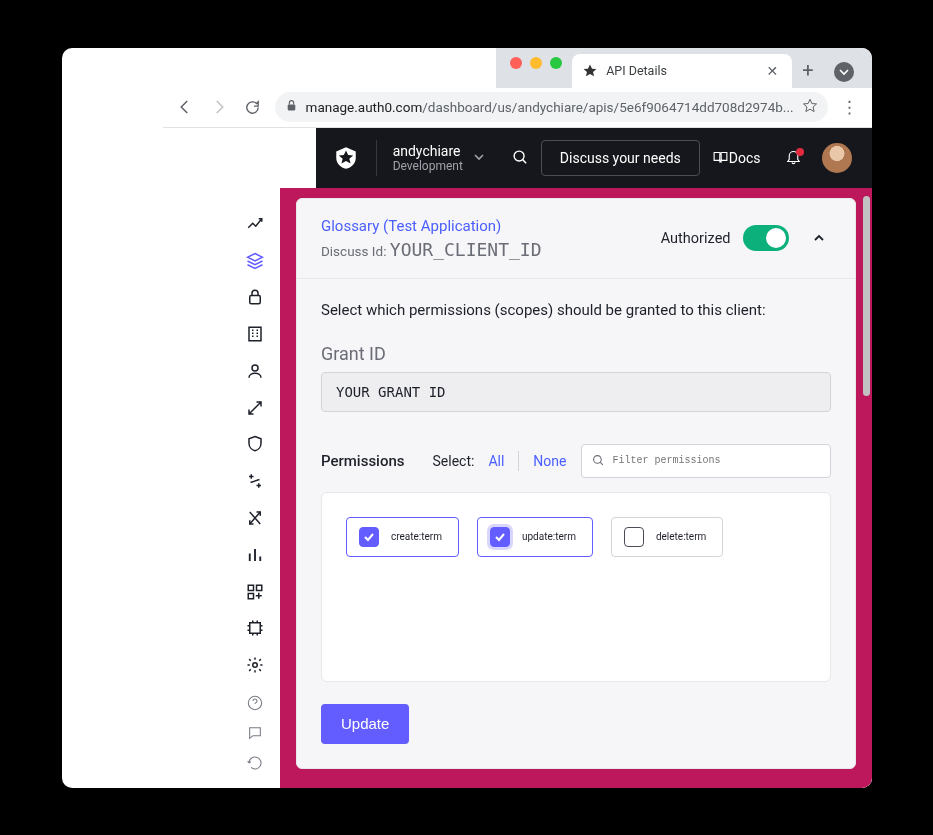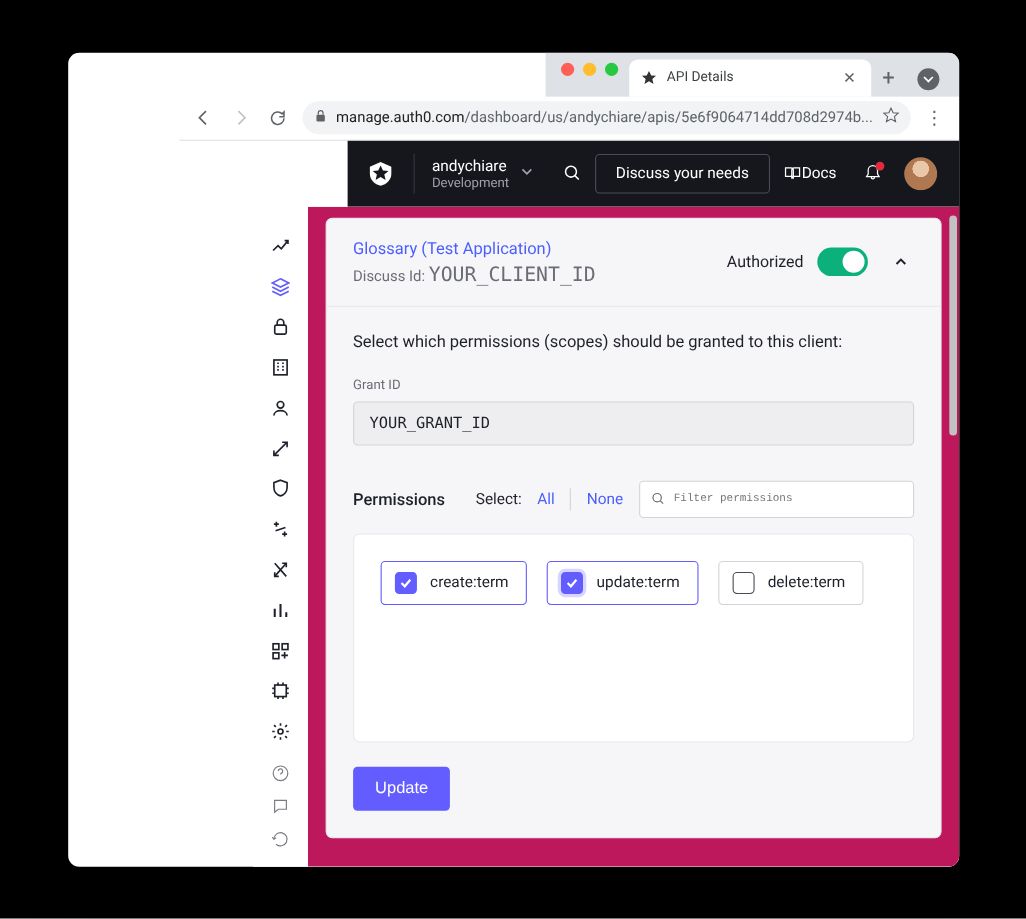--- a/index.html
+++ b/index.html
@@ -164,21 +164,21 @@
 .head-spacer { flex:1; }
 .auth-label { font-size:14.5px; color:#1e212a; }
 .toggle {
   width:46px;height:26px;border-radius:13px;background:#0bb07b;position:relative;cursor:pointer;
 }
 .toggle .knob { position:absolute; right:3px; top:3px; width:20px;height:20px;border-radius:50%;background:#fff; }
 .collapse-ico { width:24px;height:24px;display:flex;align-items:center;justify-content:center;color:#1e212a;cursor:pointer;margin-left:6px; }
 
 .panel-body { padding: 22px 24px 24px; }
 .lead { font-size:15px; color:#1e212a; margin-bottom:24px; }
-.field-label { font-size:12px; color:#6b6d76; margin-bottom:8px; }
+.field-label { font-size:18px; color:#6b6d76; margin-bottom:8px; }
 .grant-field {
   width:100%;
   height:40px;
   background:#eeeef1;
   border:1px solid #d3d4da;
   border-radius:4px;
   padding:0 14px;
   font-family: ui-monospace, Menlo, monospace;
   font-size:14px;
   color:#1e212a;
@@ -206,21 +206,21 @@
   min-height:190px;
   padding:24px;
   display:flex; gap:18px; align-items:flex-start;
 }
 .perm-chip {
   border:1.5px solid #d3d4da;
   border-radius:4px;
   height:40px;
   padding: 0 16px 0 12px;
   display:flex; align-items:center; gap:12px;
-  font-size:14px;
+  font-size:10px;
   cursor:pointer;
 }
 .perm-chip.checked { border-color:#635dff; }
 .chk {
   width:20px;height:20px;border-radius:4px;
   border:1.5px solid #4a4c55;
   display:flex;align-items:center;justify-content:center;
   background:#fff;
 }
 .chk.on { background:#635dff; border-color:#635dff; color:#fff; }

